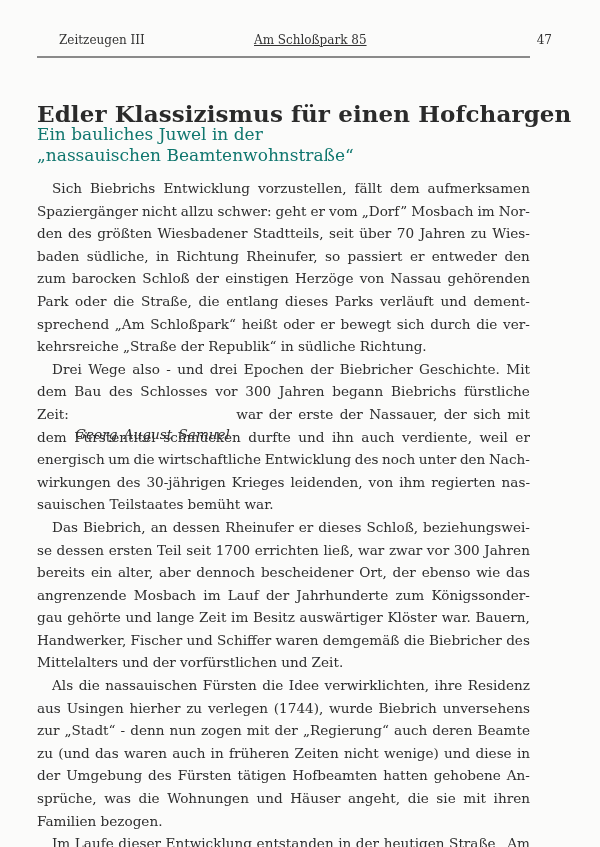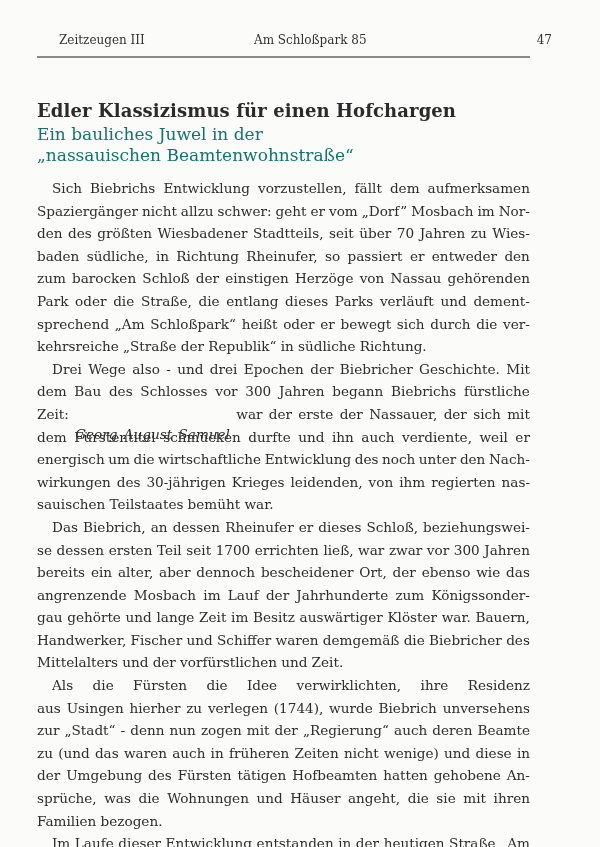--- a/index.html
+++ b/index.html
@@ -11,29 +11,29 @@
     position: relative;
   }
   .page { position: absolute; left: 37px; top: 0; width: 493px; }
   .running-head {
     position: absolute; top: 33px; left: 0; width: 493px; height: 18px;
     font-size: 12px; color: #333;
     font-family: "DejaVu Serif", serif;
     margin-left: 22px;
   }
   .rh-left { position: absolute; left: 0; top: 0; }
-  .rh-center { position: absolute; left: 195px; top: 0; }
+  .rh-center { position: absolute; left: 195px; top: 0; text-decoration: underline; }
   .rh-right { position: absolute; right: 0; top: 0; }
   .head-rule {
     position: absolute; top: 56px; left: 0; width: 493px; height: 2px;
     background: #8a8a8a;
   }
   .title {
     position: absolute; top: 100px; left: 0; width: 500px;
-    font-weight: bold; font-size: 18px; color: #2b2b2b;
+    font-weight: bold; font-size: 23px; color: #2b2b2b;
     letter-spacing: 0.1px; white-space: nowrap;
   }
   .subtitle {
     position: absolute; top: 124px; left: 0; width: 493px;
     font-size: 17px; line-height: 21px; color: #0f766e;
   }
   .subtitle div { white-space: nowrap; }
   .body-text {
     position: absolute; top: 177px; left: 0; width: 493px;
     font-size: 13.6px; line-height: 22.6px; color: #2d2d2d;
@@ -361,20 +361,21 @@
           <span>der</span>
           <span>vorfürstlichen</span>
           <span>und</span>
           <span>Zeit.</span>
         </div>
       </div>
       <div class="line indent">
         <div class="line-inner">
           <span>Als</span>
           <span>die</span>
+          <span>nassauischen</span>
           <span>Fürsten</span>
           <span>die</span>
           <span>Idee</span>
           <span>verwirklichten,</span>
           <span>ihre</span>
           <span>Residenz</span>
         </div>
       </div>
       <div class="line">
         <div class="line-inner">

